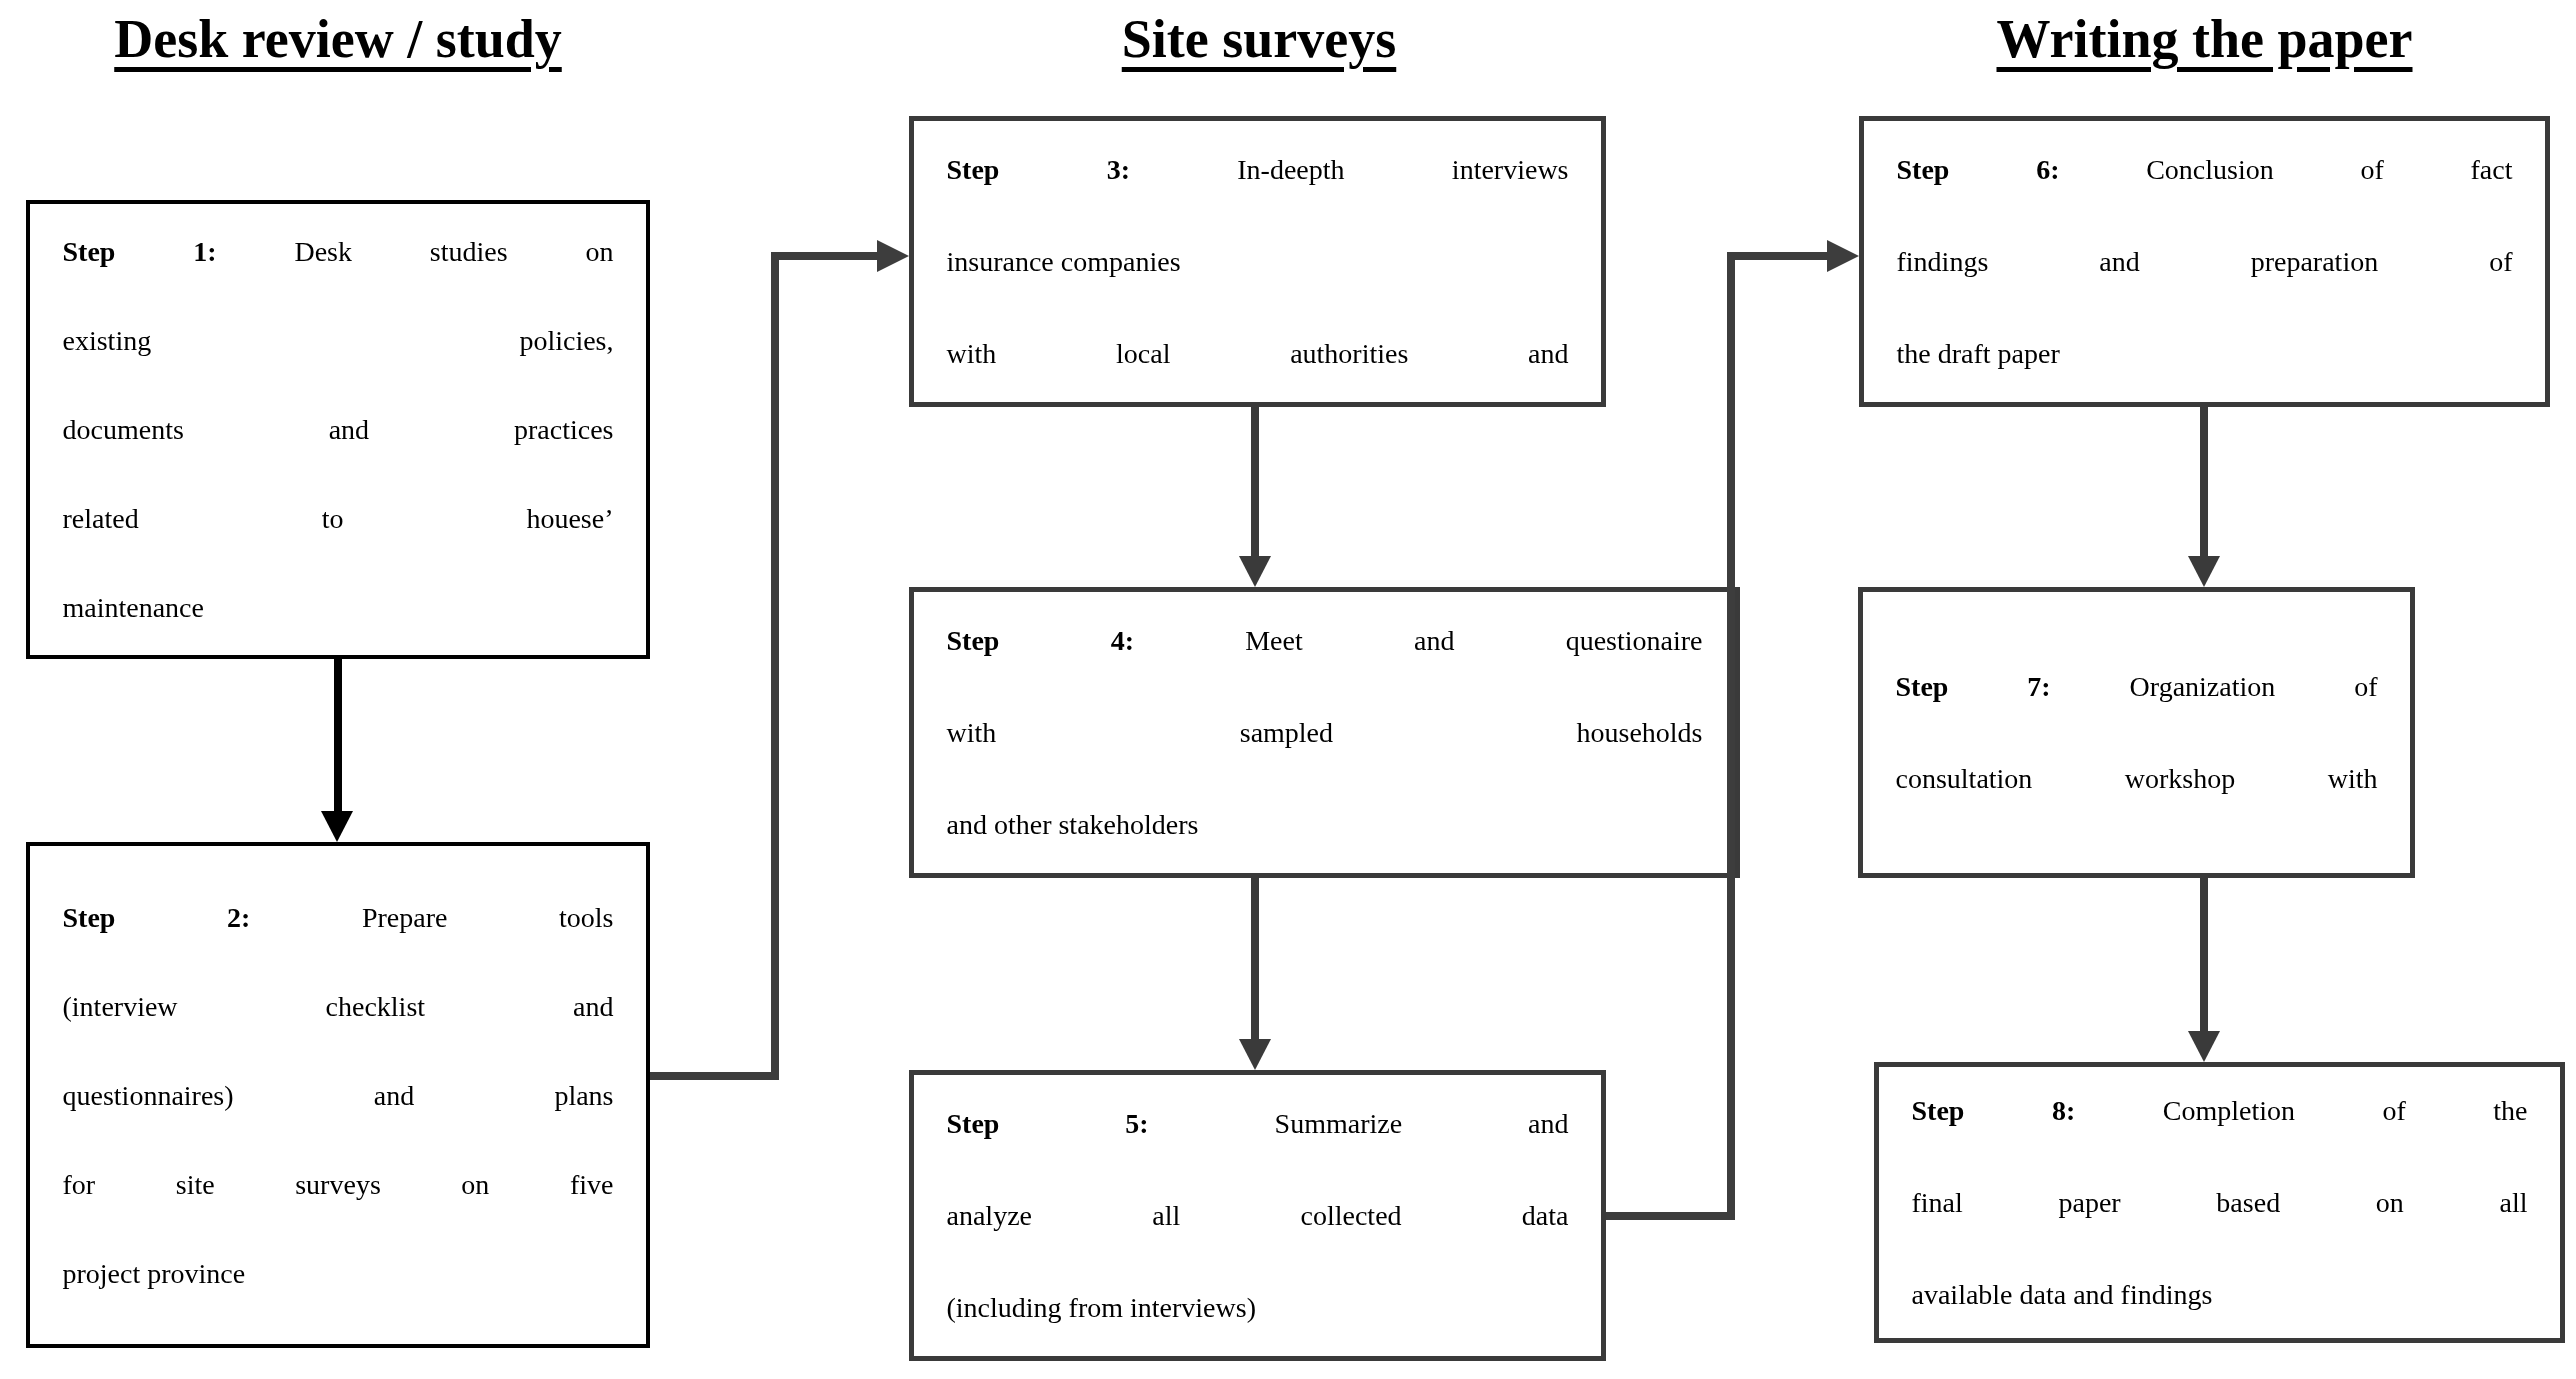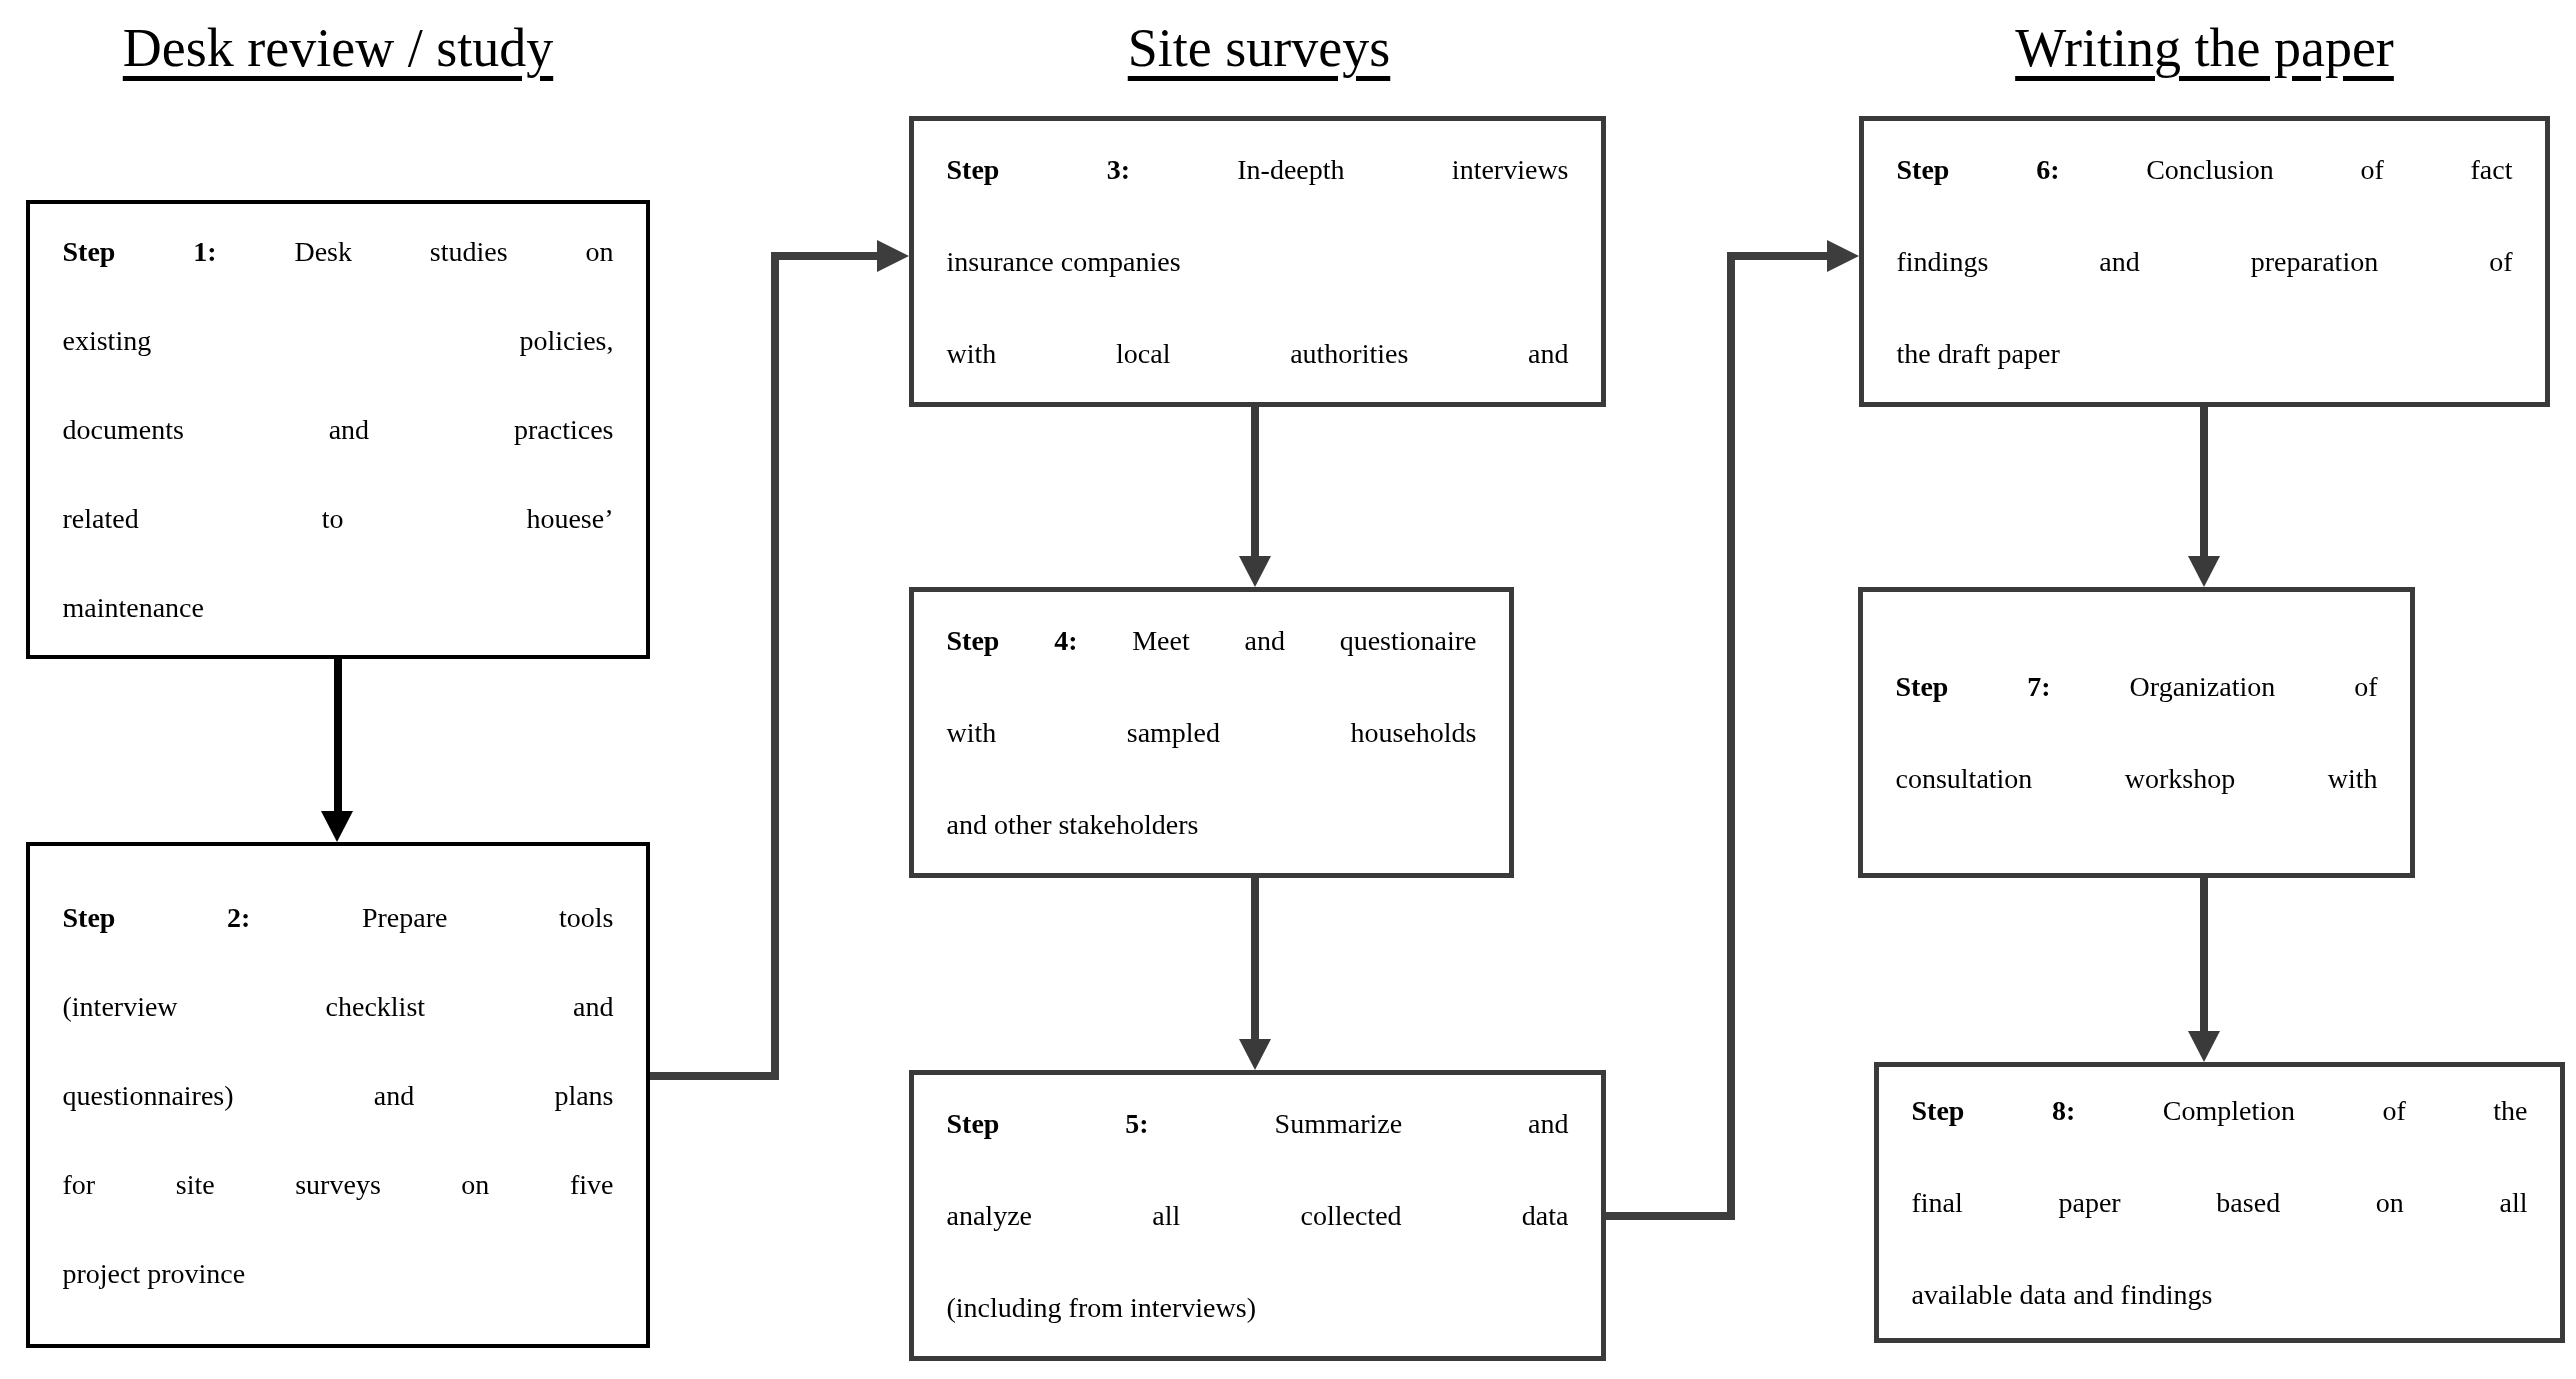--- a/index.html
+++ b/index.html
@@ -7,26 +7,26 @@
     position: relative;
     width: 2576px;
     height: 1380px;
     background: #ffffff;
     font-family: "Liberation Serif", "DejaVu Serif", serif;
     color: #000000;
     overflow: hidden;
   }
   .col-header {
     position: absolute;
-    top: 11px;
+    top: 2px;
     height: 75px;
     line-height: 75px;
     text-align: center;
     font-size: 54px;
-    font-weight: normal;
+    font-weight: bold;
     text-decoration: underline;
     text-decoration-thickness: 5px;
     text-underline-offset: 10px;
     white-space: nowrap;
   }
   #header-1 { left: 26px;   width: 624px; }
   #header-2 { left: 909px; width: 700px; }
   #header-3 { left: 1859px; width: 691px; }
 
   .box {
@@ -48,21 +48,21 @@
     white-space: nowrap;
   }
   .box.lh1 .line { line-height: 89px; }
   .box.lh2 .line { line-height: 92px; }
   .box .line.last { text-align-last: left; }
   .step-label { font-weight: bold; }
 
   #box-1 { left: 26px;   top: 200px;  width: 624px;  height: 459px; }
   #box-2 { left: 26px;   top: 842px; width: 624px;  height: 506px; }
   #box-3 { left: 909px; top: 116px;  width: 697px; height: 291px; }
-  #box-4 { left: 909px; top: 587px;  width: 605px; height: 291px; }
+  #box-4 { left: 909px; top: 587px;  width: 831px; height: 291px; }
   #box-5 { left: 909px; top: 1070px; width: 697px; height: 291px; }
   #box-6 { left: 1859px; top: 116px;  width: 691px; height: 291px; }
   #box-7 { left: 1858px; top: 587px;  width: 557px; height: 291px; }
   #box-8 { left: 1859px; top: 1062px; width: 691px; height: 281px; margin-left: 15px; }
 
   .vline  { position: absolute; background: #000000; width: 8.1px; }
   .vline.gray2 { background: #3a3a3a; }
   .head-down {
     position: absolute; width: 0; height: 0;
     border-left: 16.2px solid transparent;

